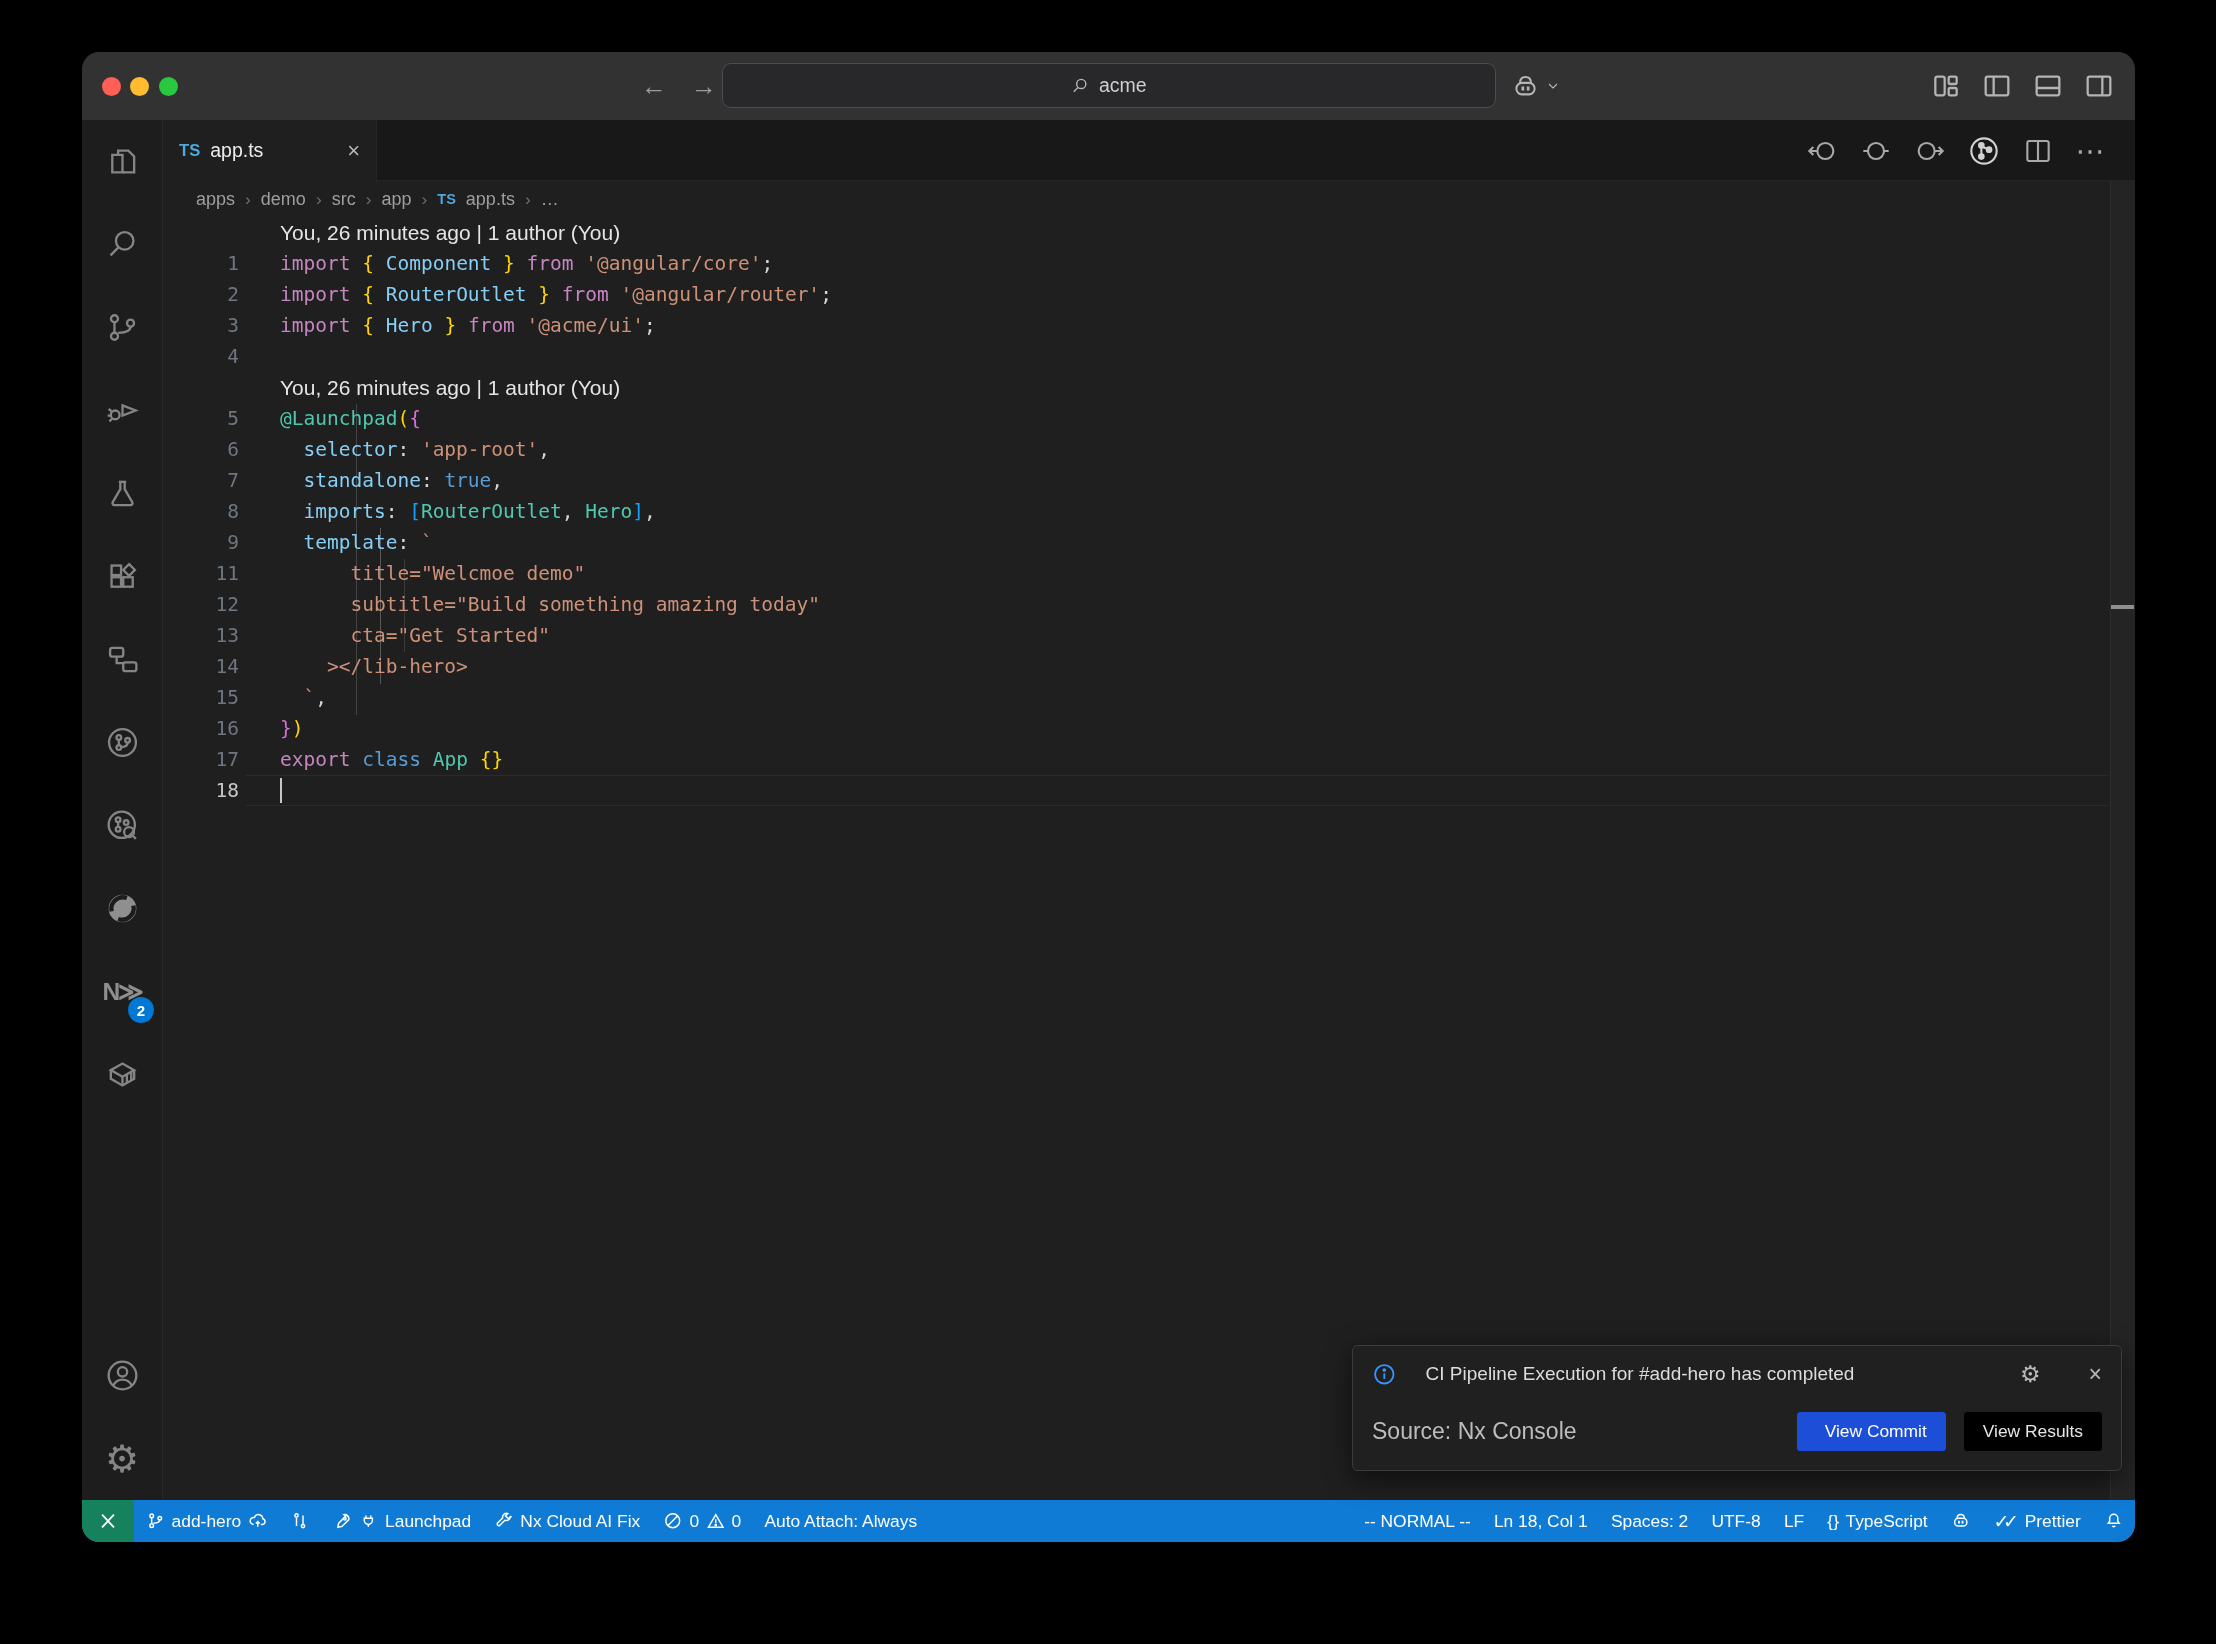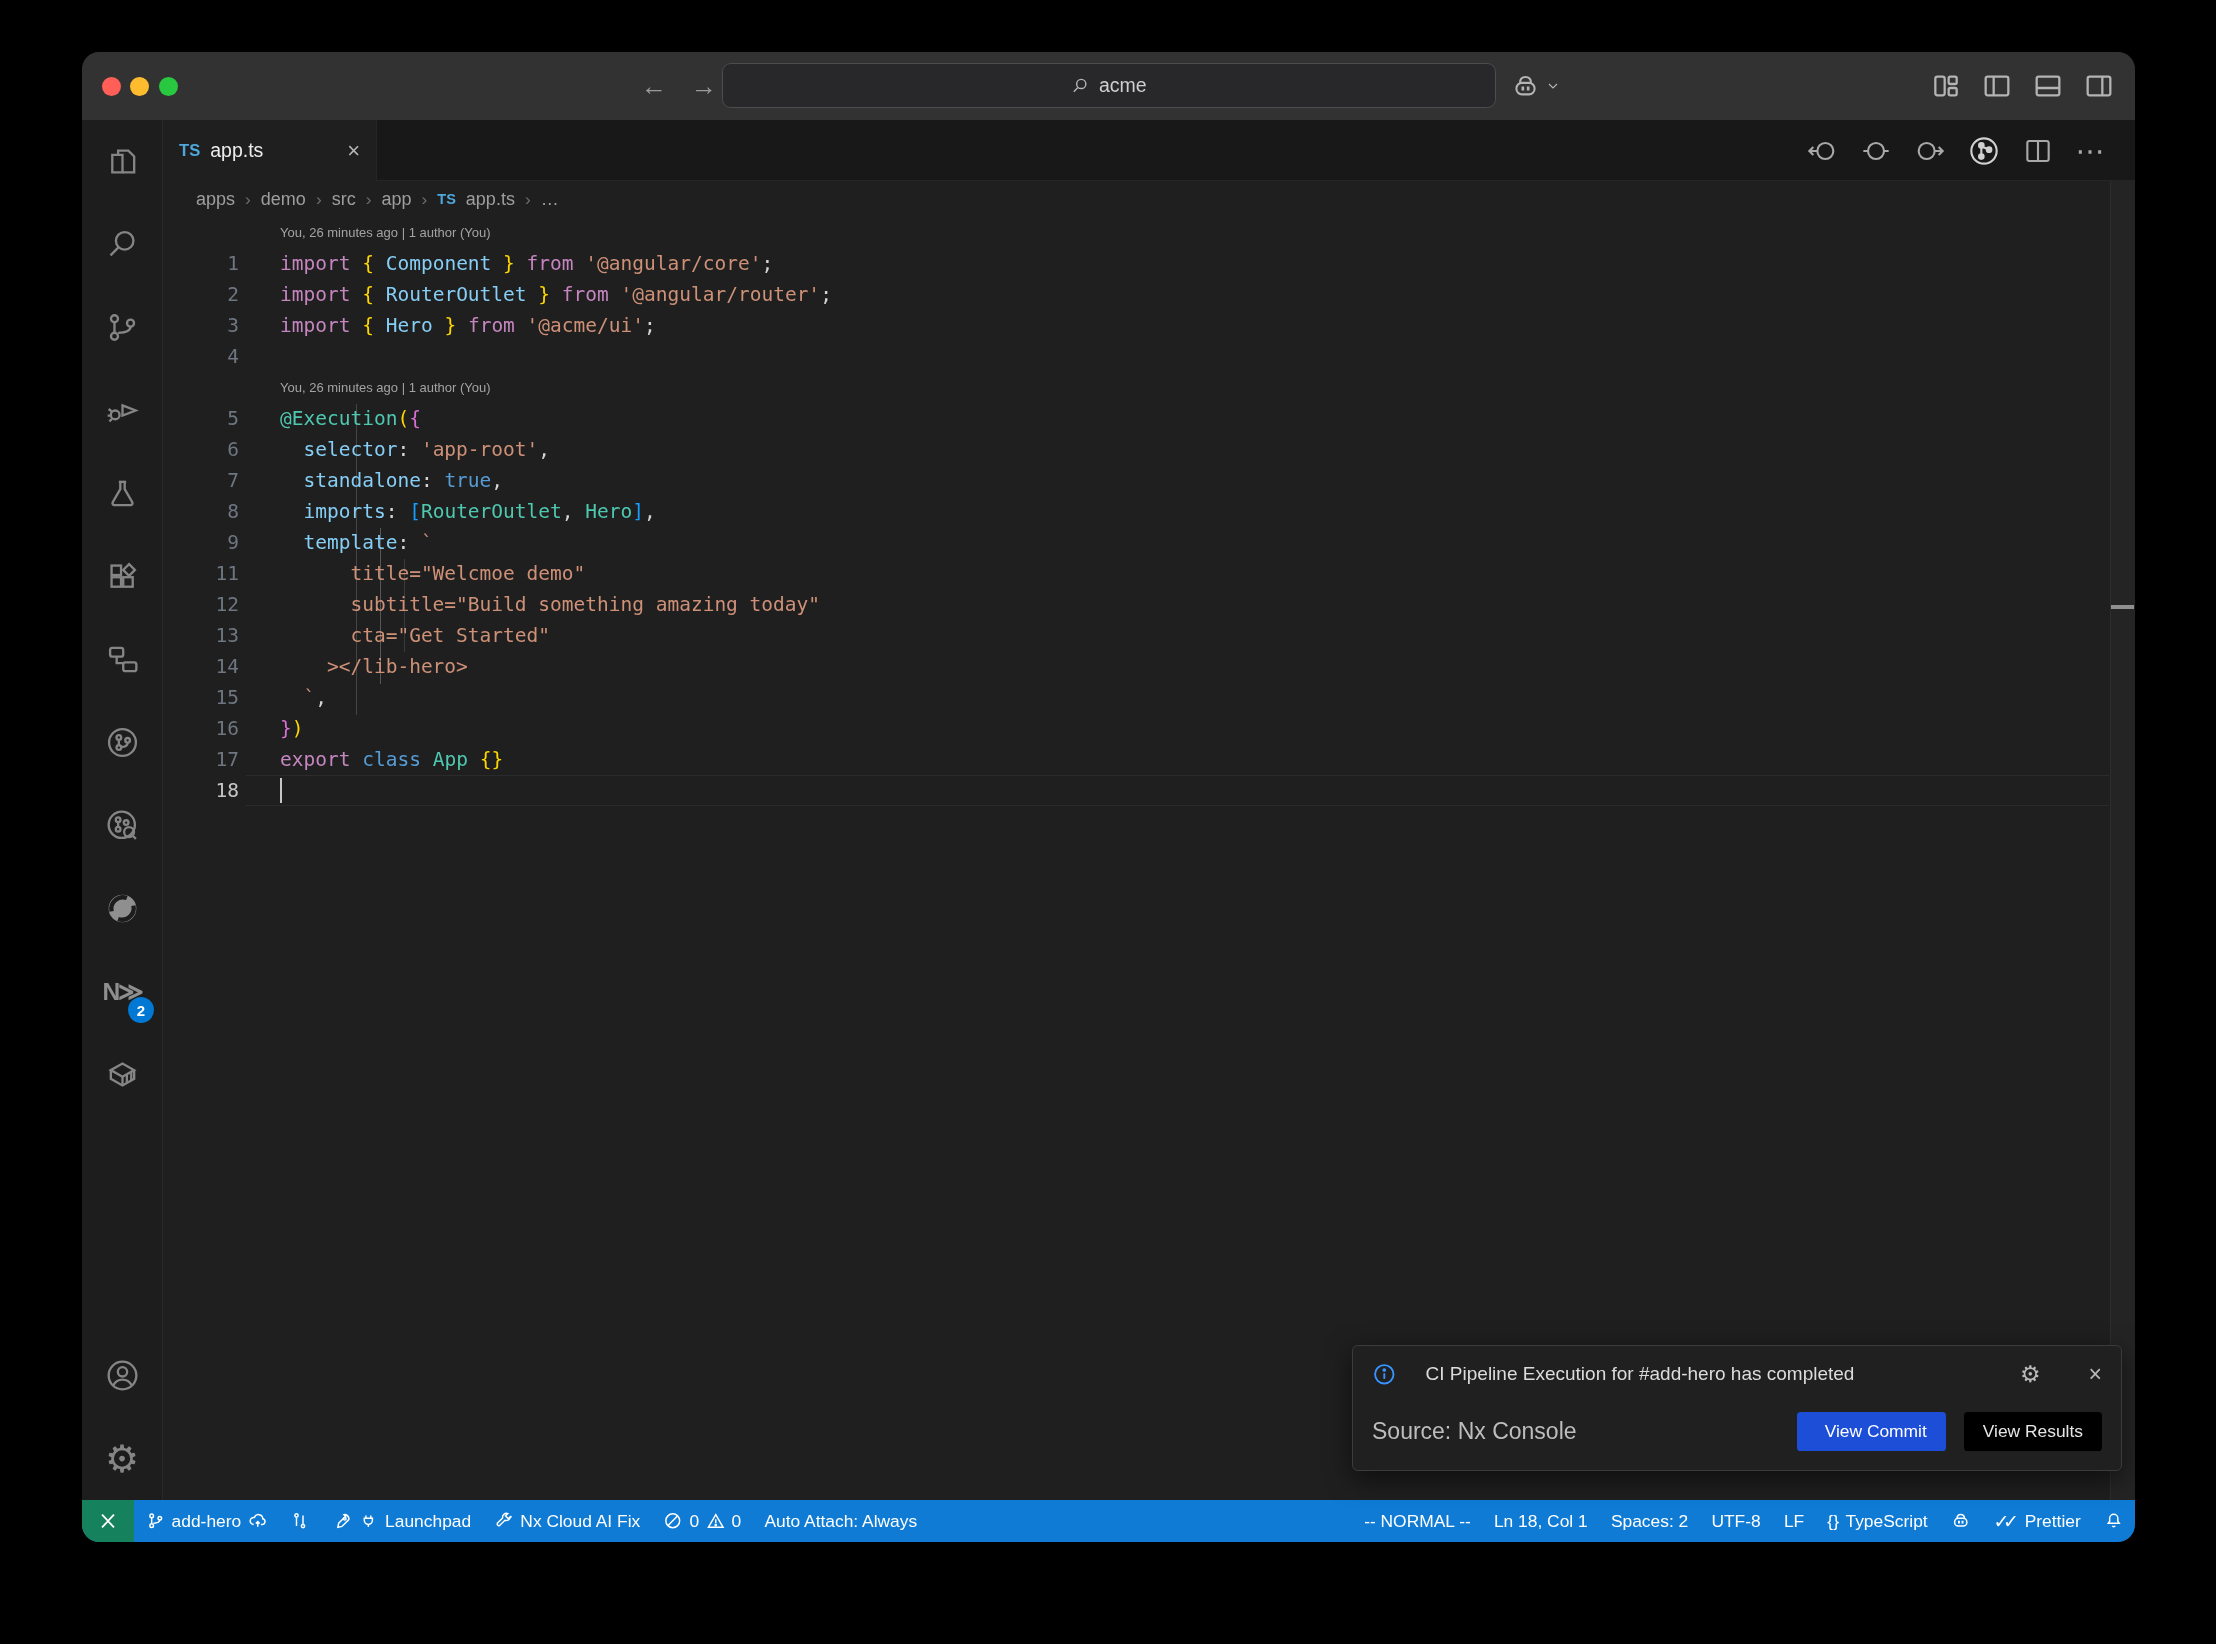--- a/index.html
+++ b/index.html
@@ -55,22 +55,22 @@
     color:#9e9e9e; font-size:18px; background:#1f1f1f; }
   .bc-sep { color:#6e6e6e; font-size:17.4px; }
   .bc-ts { font-size:14.5px; }
 
   
   #code-rows { position:absolute; left:0; top:97px; right:0; bottom:0;
     font-family:"DejaVu Sans Mono", monospace; font-size:19.5px; }
   .row { height:31px; line-height:31px; display:flex; position:relative; }
   .gut { width:76px; text-align:right; color:#6e7681; flex:0 0 auto; }
   .code-txt { padding-left:41px; white-space:pre; }
-  .blame { padding-left:117px; color:#a3a3a3; font-family:"Liberation Sans", sans-serif;
-    font-size:13px; }
+  .blame { padding-left:117px; color:#e5e5e5; font-family:"Liberation Sans", sans-serif;
+    font-size:21px; }
   .row.current .gut { color:#c6c6c6; }
   .cur-overlay { position:absolute; left:83px; right:26px; top:0; bottom:0;
     border-top:1.4px solid #2b2b2b; border-bottom:1.4px solid #2b2b2b; }
   .cursor { position:absolute; left:117px; top:2.9px; width:2.2px; height:25px; background:#c7c7c7; }
   .tok-kw  { color:#C586C0; } .tok-kw2 { color:#569CD6; }
   .tok-id  { color:#86CEF5; } .tok-ty  { color:#4EC9B0; }
   .tok-str { color:#CE9178; } .tok-pl  { color:#D4D4D4; }
   .tok-b1  { color:#FFD700; } .tok-b2  { color:#DA70D6; } .tok-b3 { color:#179FFF; }
   .indent-guide { position:absolute; width:1.1px; background:#3a3a3a; }
   .overview-strip { position:absolute; right:0; top:61px; bottom:0; width:24.6px;
@@ -331,21 +331,21 @@
         </div>
         <div class="row">
           <span class="gut">4</span>
           <span class="code-txt"></span>
         </div>
         <div class="row">
           <span class="blame">You, 26 minutes ago | 1 author (You)</span>
         </div>
         <div class="row">
           <span class="gut">5</span>
-          <span class="code-txt"><span class="tok-ty">@Execution</span><span class="tok-b1">(</span><span class="tok-b2">{</span></span>
+          <span class="code-txt"><span class="tok-ty">@Launchpad</span><span class="tok-b1">(</span><span class="tok-b2">{</span></span>
         </div>
         <div class="row">
           <span class="gut">6</span>
           <span class="code-txt"><span class="tok-pl">  </span><span class="tok-id">selector</span><span class="tok-pl">: </span><span class="tok-str">'app-root'</span><span class="tok-pl">,</span></span>
         </div>
         <div class="row">
           <span class="gut">7</span>
           <span class="code-txt"><span class="tok-pl">  </span><span class="tok-id">standalone</span><span class="tok-pl">: </span><span class="tok-kw2">true</span><span class="tok-pl">,</span></span>
         </div>
         <div class="row">

